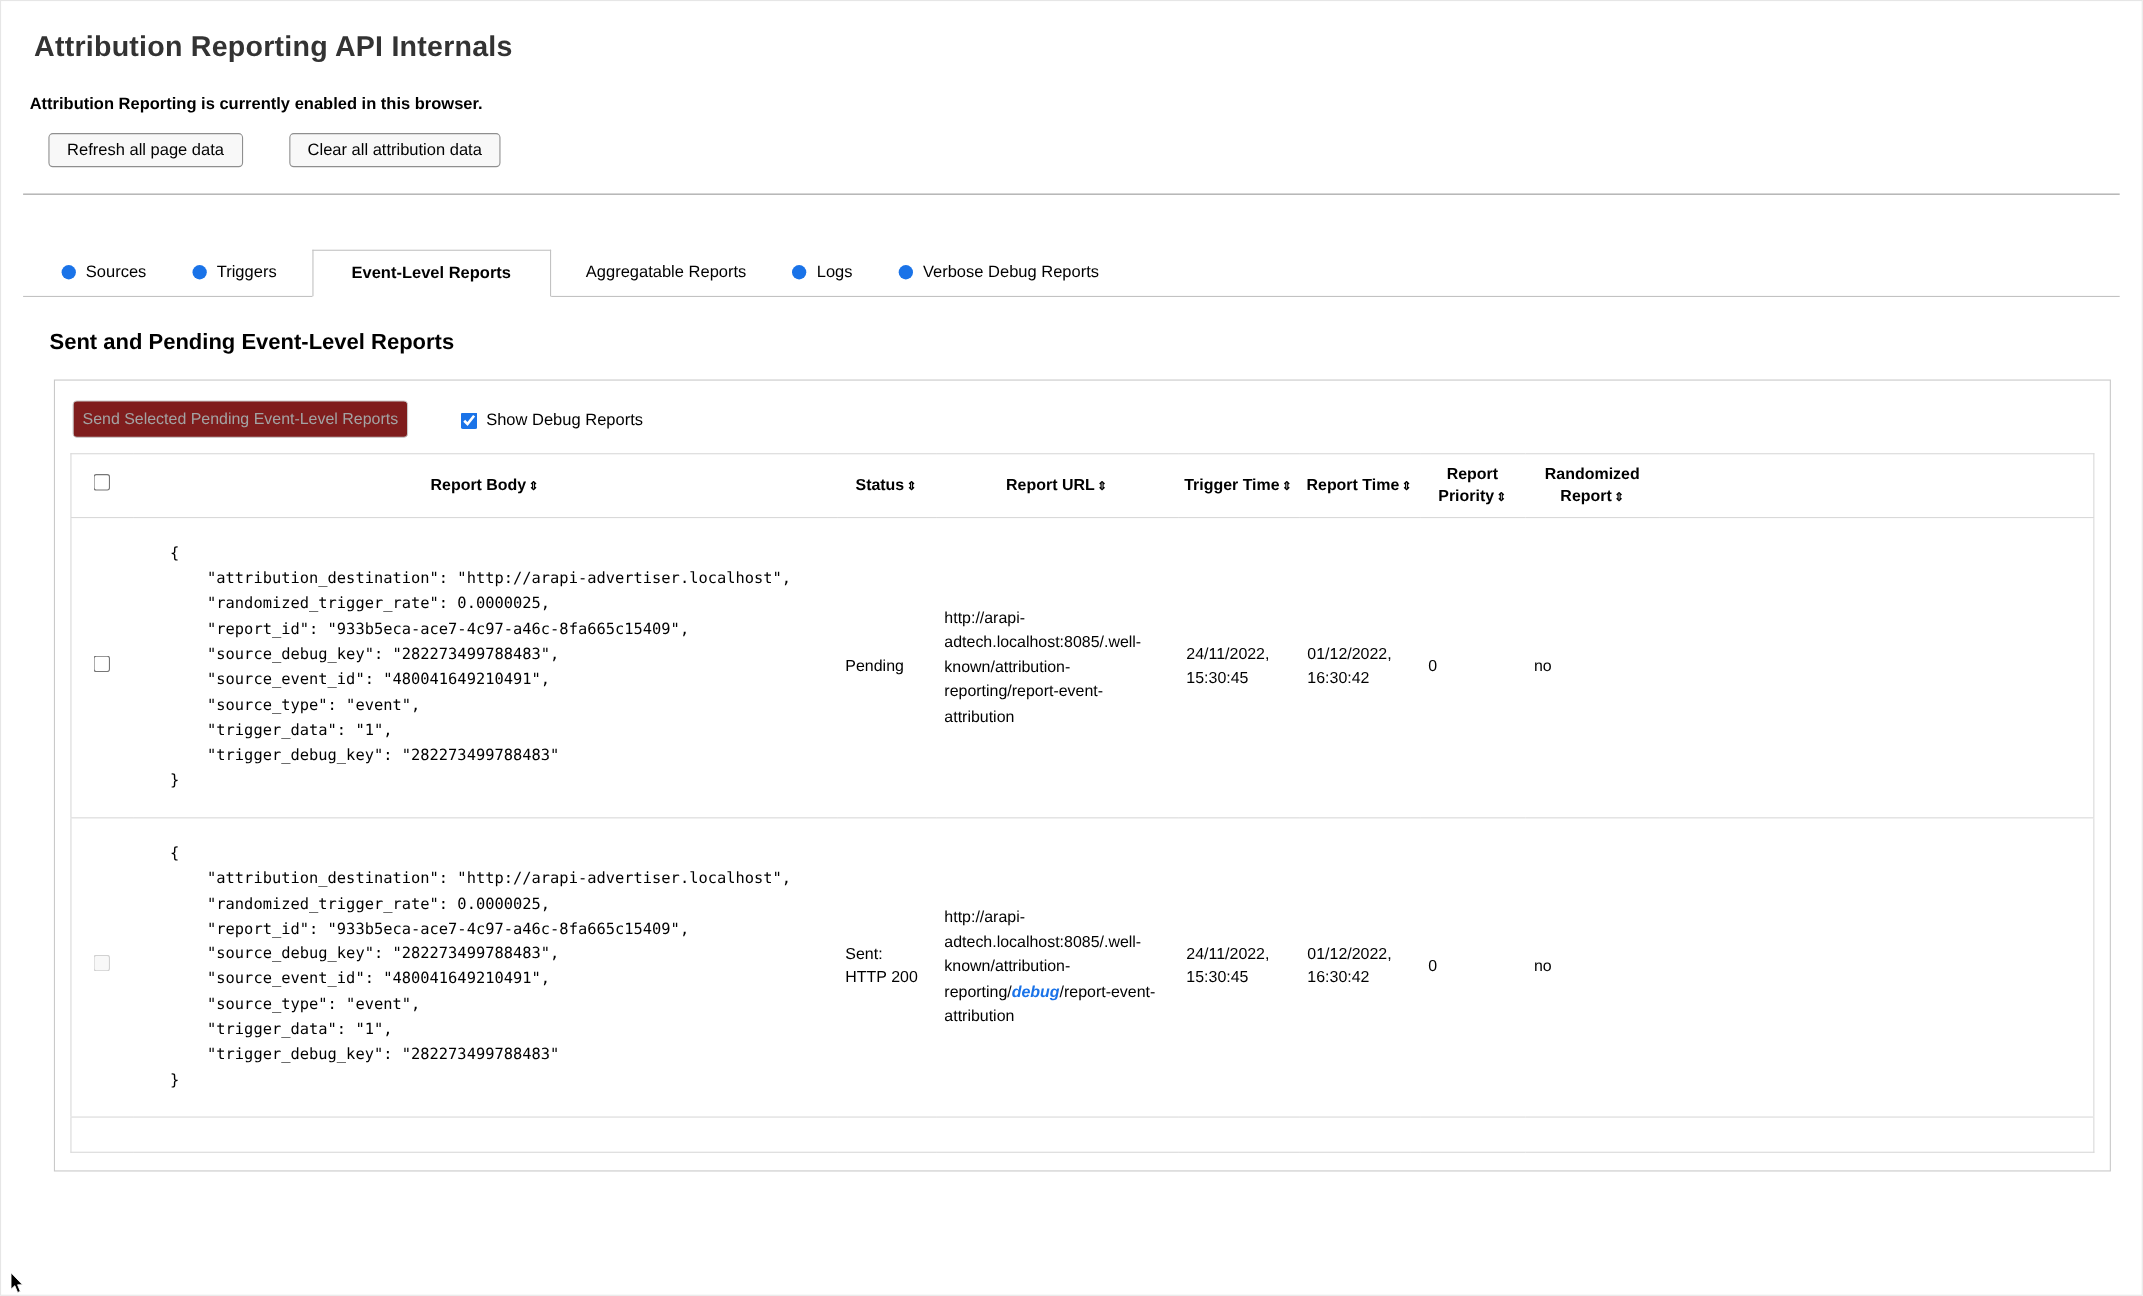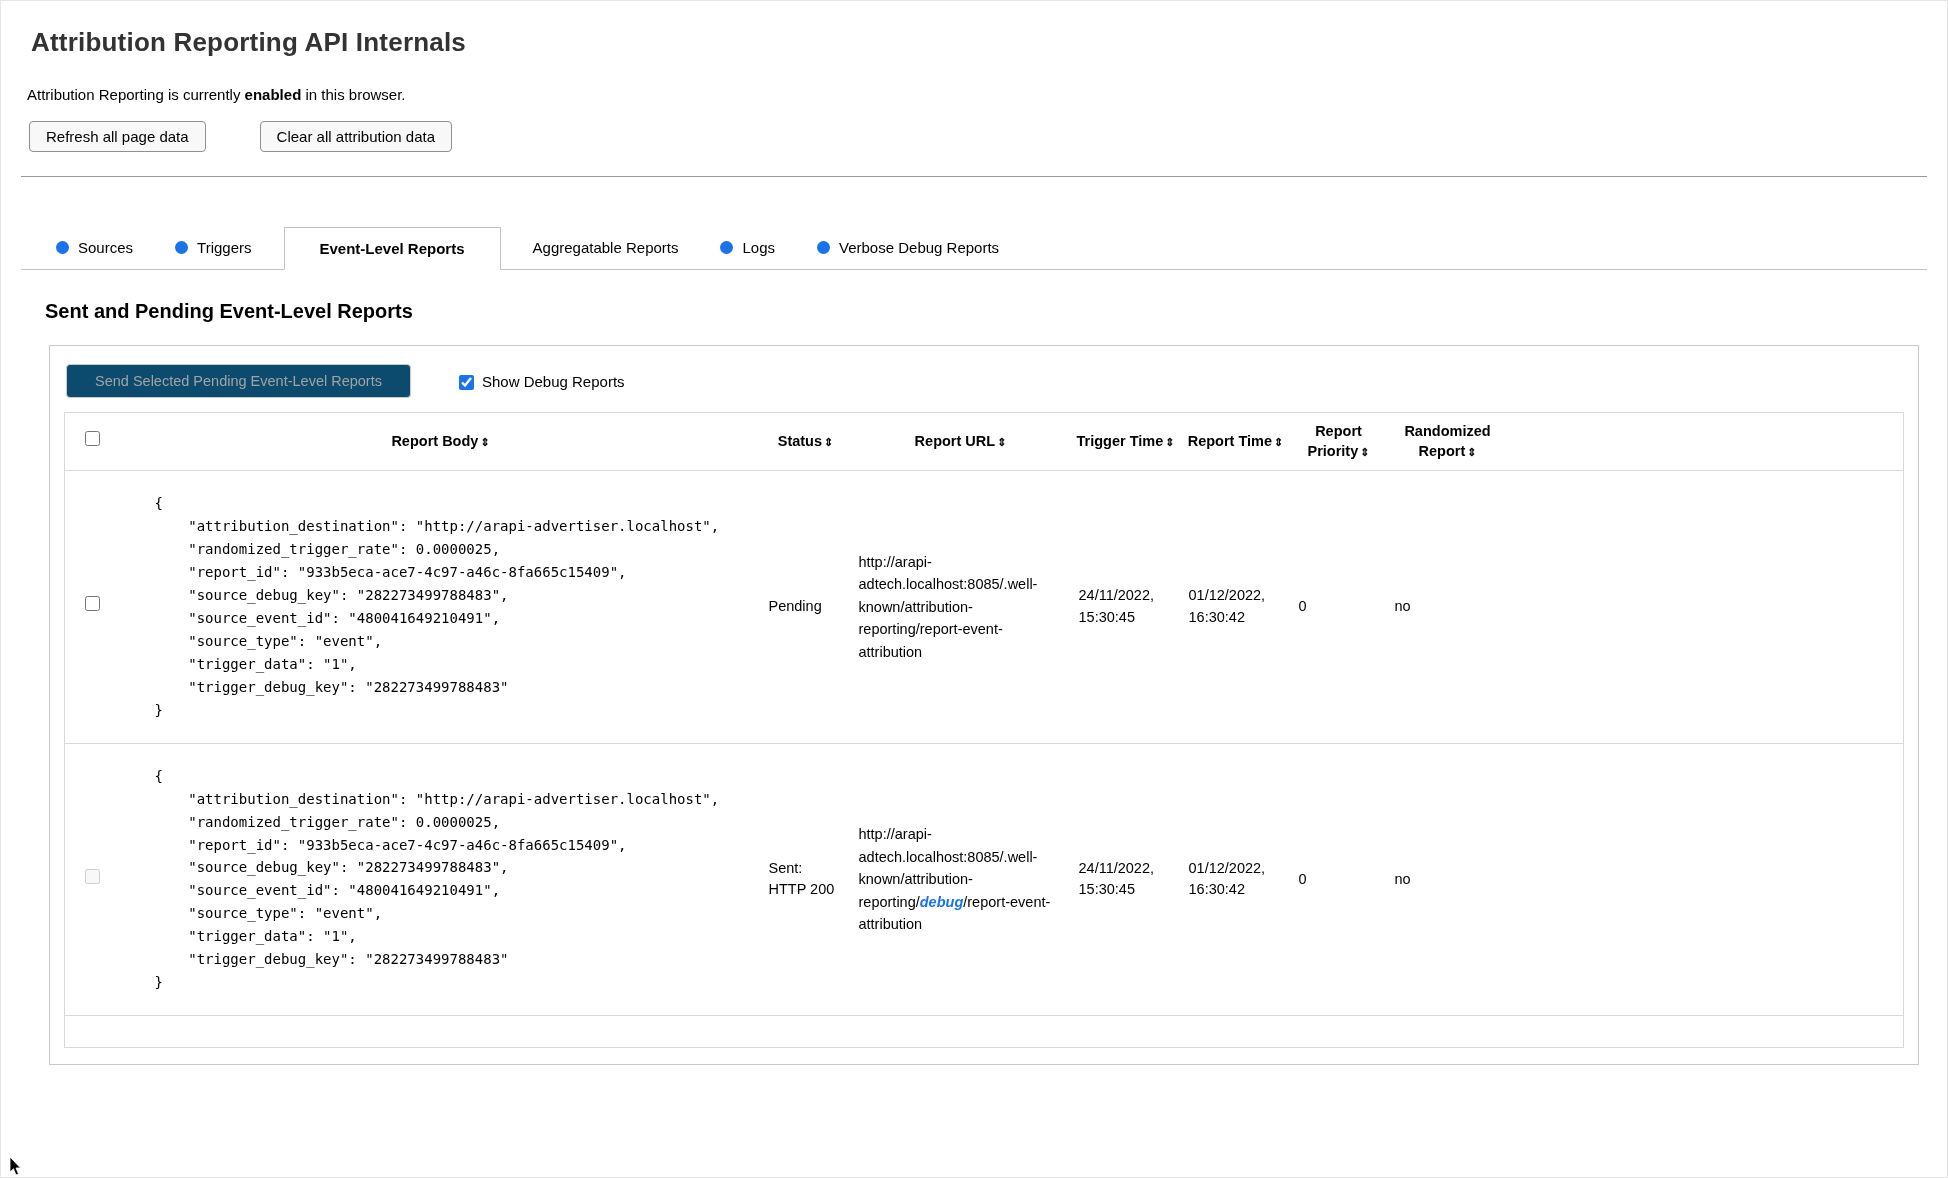--- a/index.html
+++ b/index.html
@@ -15,22 +15,22 @@
   }
   .page { padding: 12px 20px 0 20px; }
 
   h1.page-title {
     font-size: 26px;
     font-weight: bold;
     color: #333;
     margin: 14px 0 28px 10px;
     letter-spacing: 0.2px;
   }
-  .status-line { font-size: 15px; margin: 0 0 18px 6px; }
-  .top-buttons { display: flex; gap: 54px; margin-left: 8px; }
+  .status-line { font-size: 15px; margin: 0 0 18px 6px; font-weight: bold; }
+  .top-buttons { display: flex; gap: 42px; margin-left: 23px; }
   button.std {
     font-family: inherit;
     font-size: 15px;
     padding: 6px 16px;
     background: #f8f8f8;
     border: 1px solid #8f8f8f;
     border-radius: 4px;
     color: #000;
     cursor: pointer;
   }
@@ -67,22 +67,22 @@
 
   .panel {
     border: 1px solid #c9c9c9;
     margin: 0 8px 0 28px;
     padding: 16px 14px 16px 14px;
   }
   .panel-toolbar { display: flex; align-items: center; gap: 48px; margin: 2px 0 14px 2px; }
   button.send {
     font-family: inherit;
     font-size: 14.5px;
-    padding: 8px 28px;
-    background: #0c4a6e;
+    padding: 8px 8px;
+    background: #7f1d1d;
     color: #a3a3a3;
     border: 1px solid #c9c9c9;
     border-radius: 4px;
   }
   label.cb { display: flex; align-items: flex-end; gap: 8px; font-size: 15px; cursor: pointer; }
   input[type=checkbox] { width: 15px; height: 15px; accent-color: #1a73e8; margin: 0; }
 
   table.reports {
     width: 100%;
     border-collapse: collapse;

